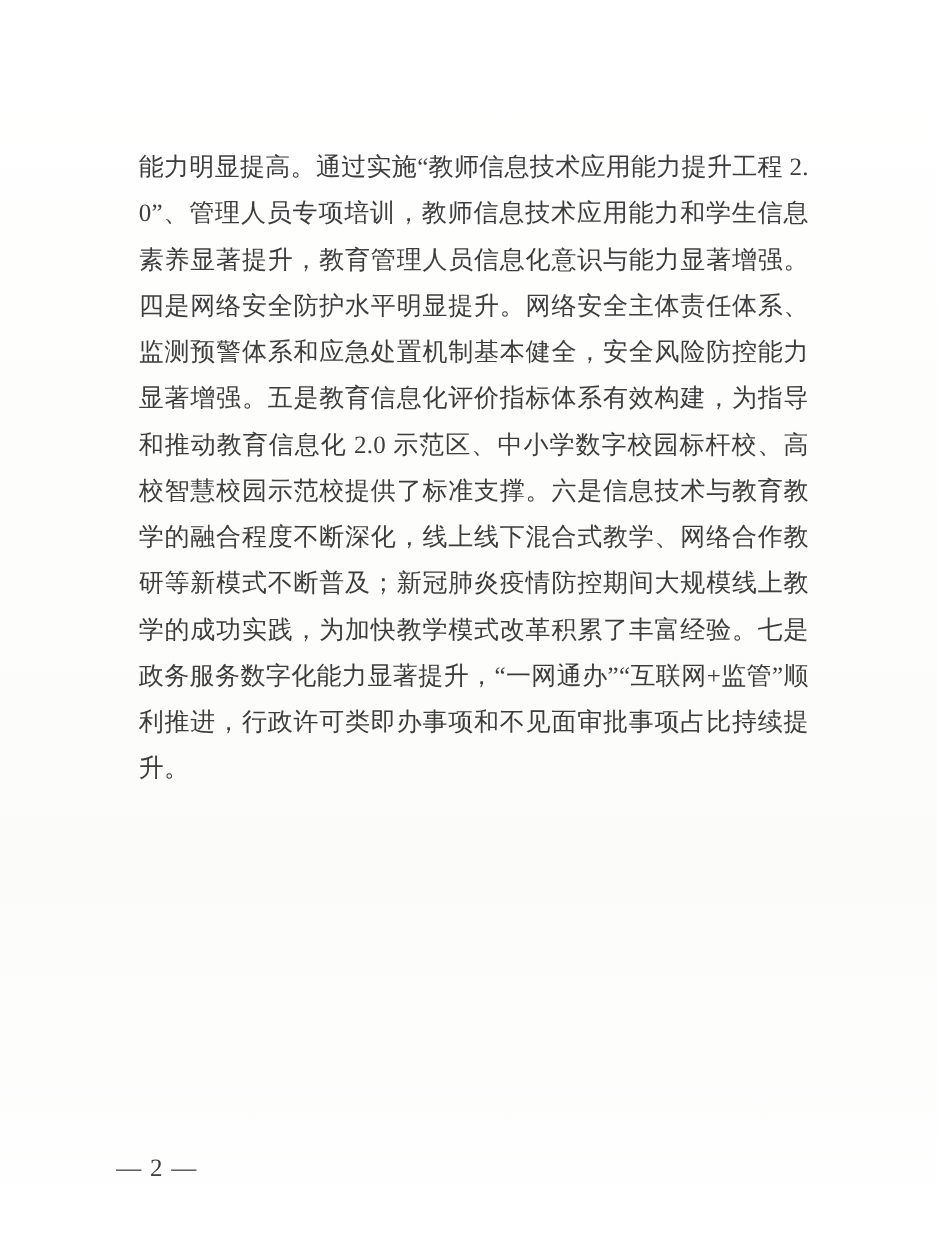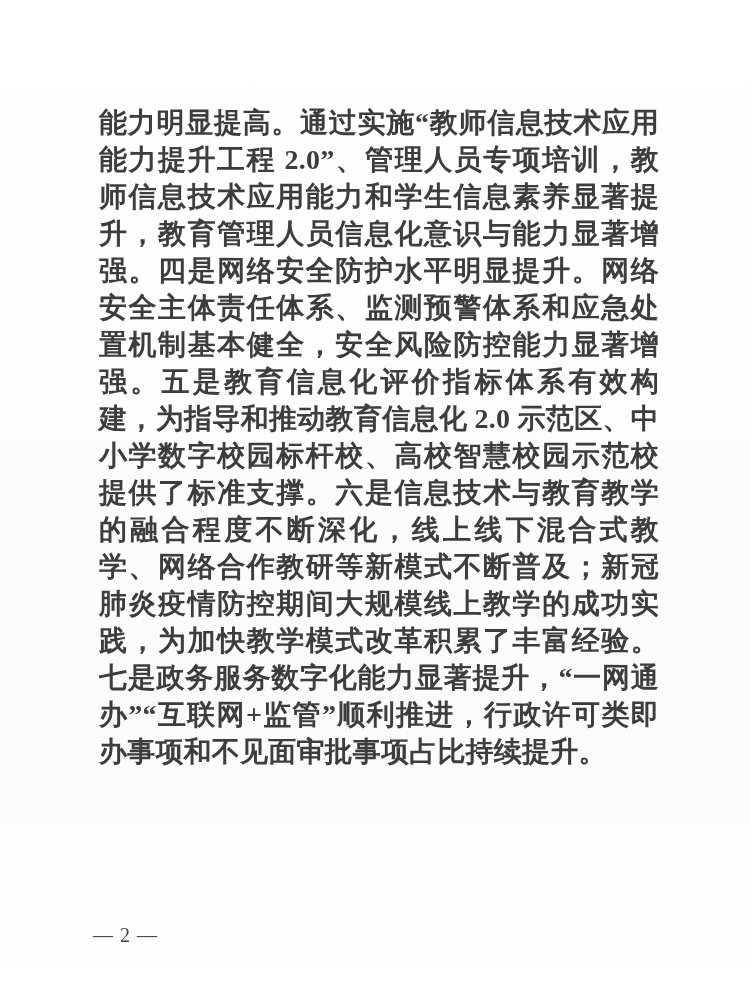--- a/index.html
+++ b/index.html
@@ -16,29 +16,28 @@
     font-family: "Liberation Serif", "DejaVu Serif", serif;
     color: #3d3d3d;
   }
   .body-text {
     position: absolute;
     left: 95px;
     top: 100px;
     width: 568px;
   }
   .para {
-    margin: 4px;
+    margin: 16px;
     padding: 0;
-    font-size: 28px;
+    font-size: 20px;
     line-height: 37px;
     text-align: justify;
     text-justify: inter-ideograph;
     letter-spacing: 0.2px;
     word-break: break-all;
-    font-weight: bold;
   }
   .para.indented {
     text-indent: 2em;
   }
   .page-number {
     position: absolute;
     left: 93px;
     top: 922px;
     font-size: 20px;
     line-height: 26px;

